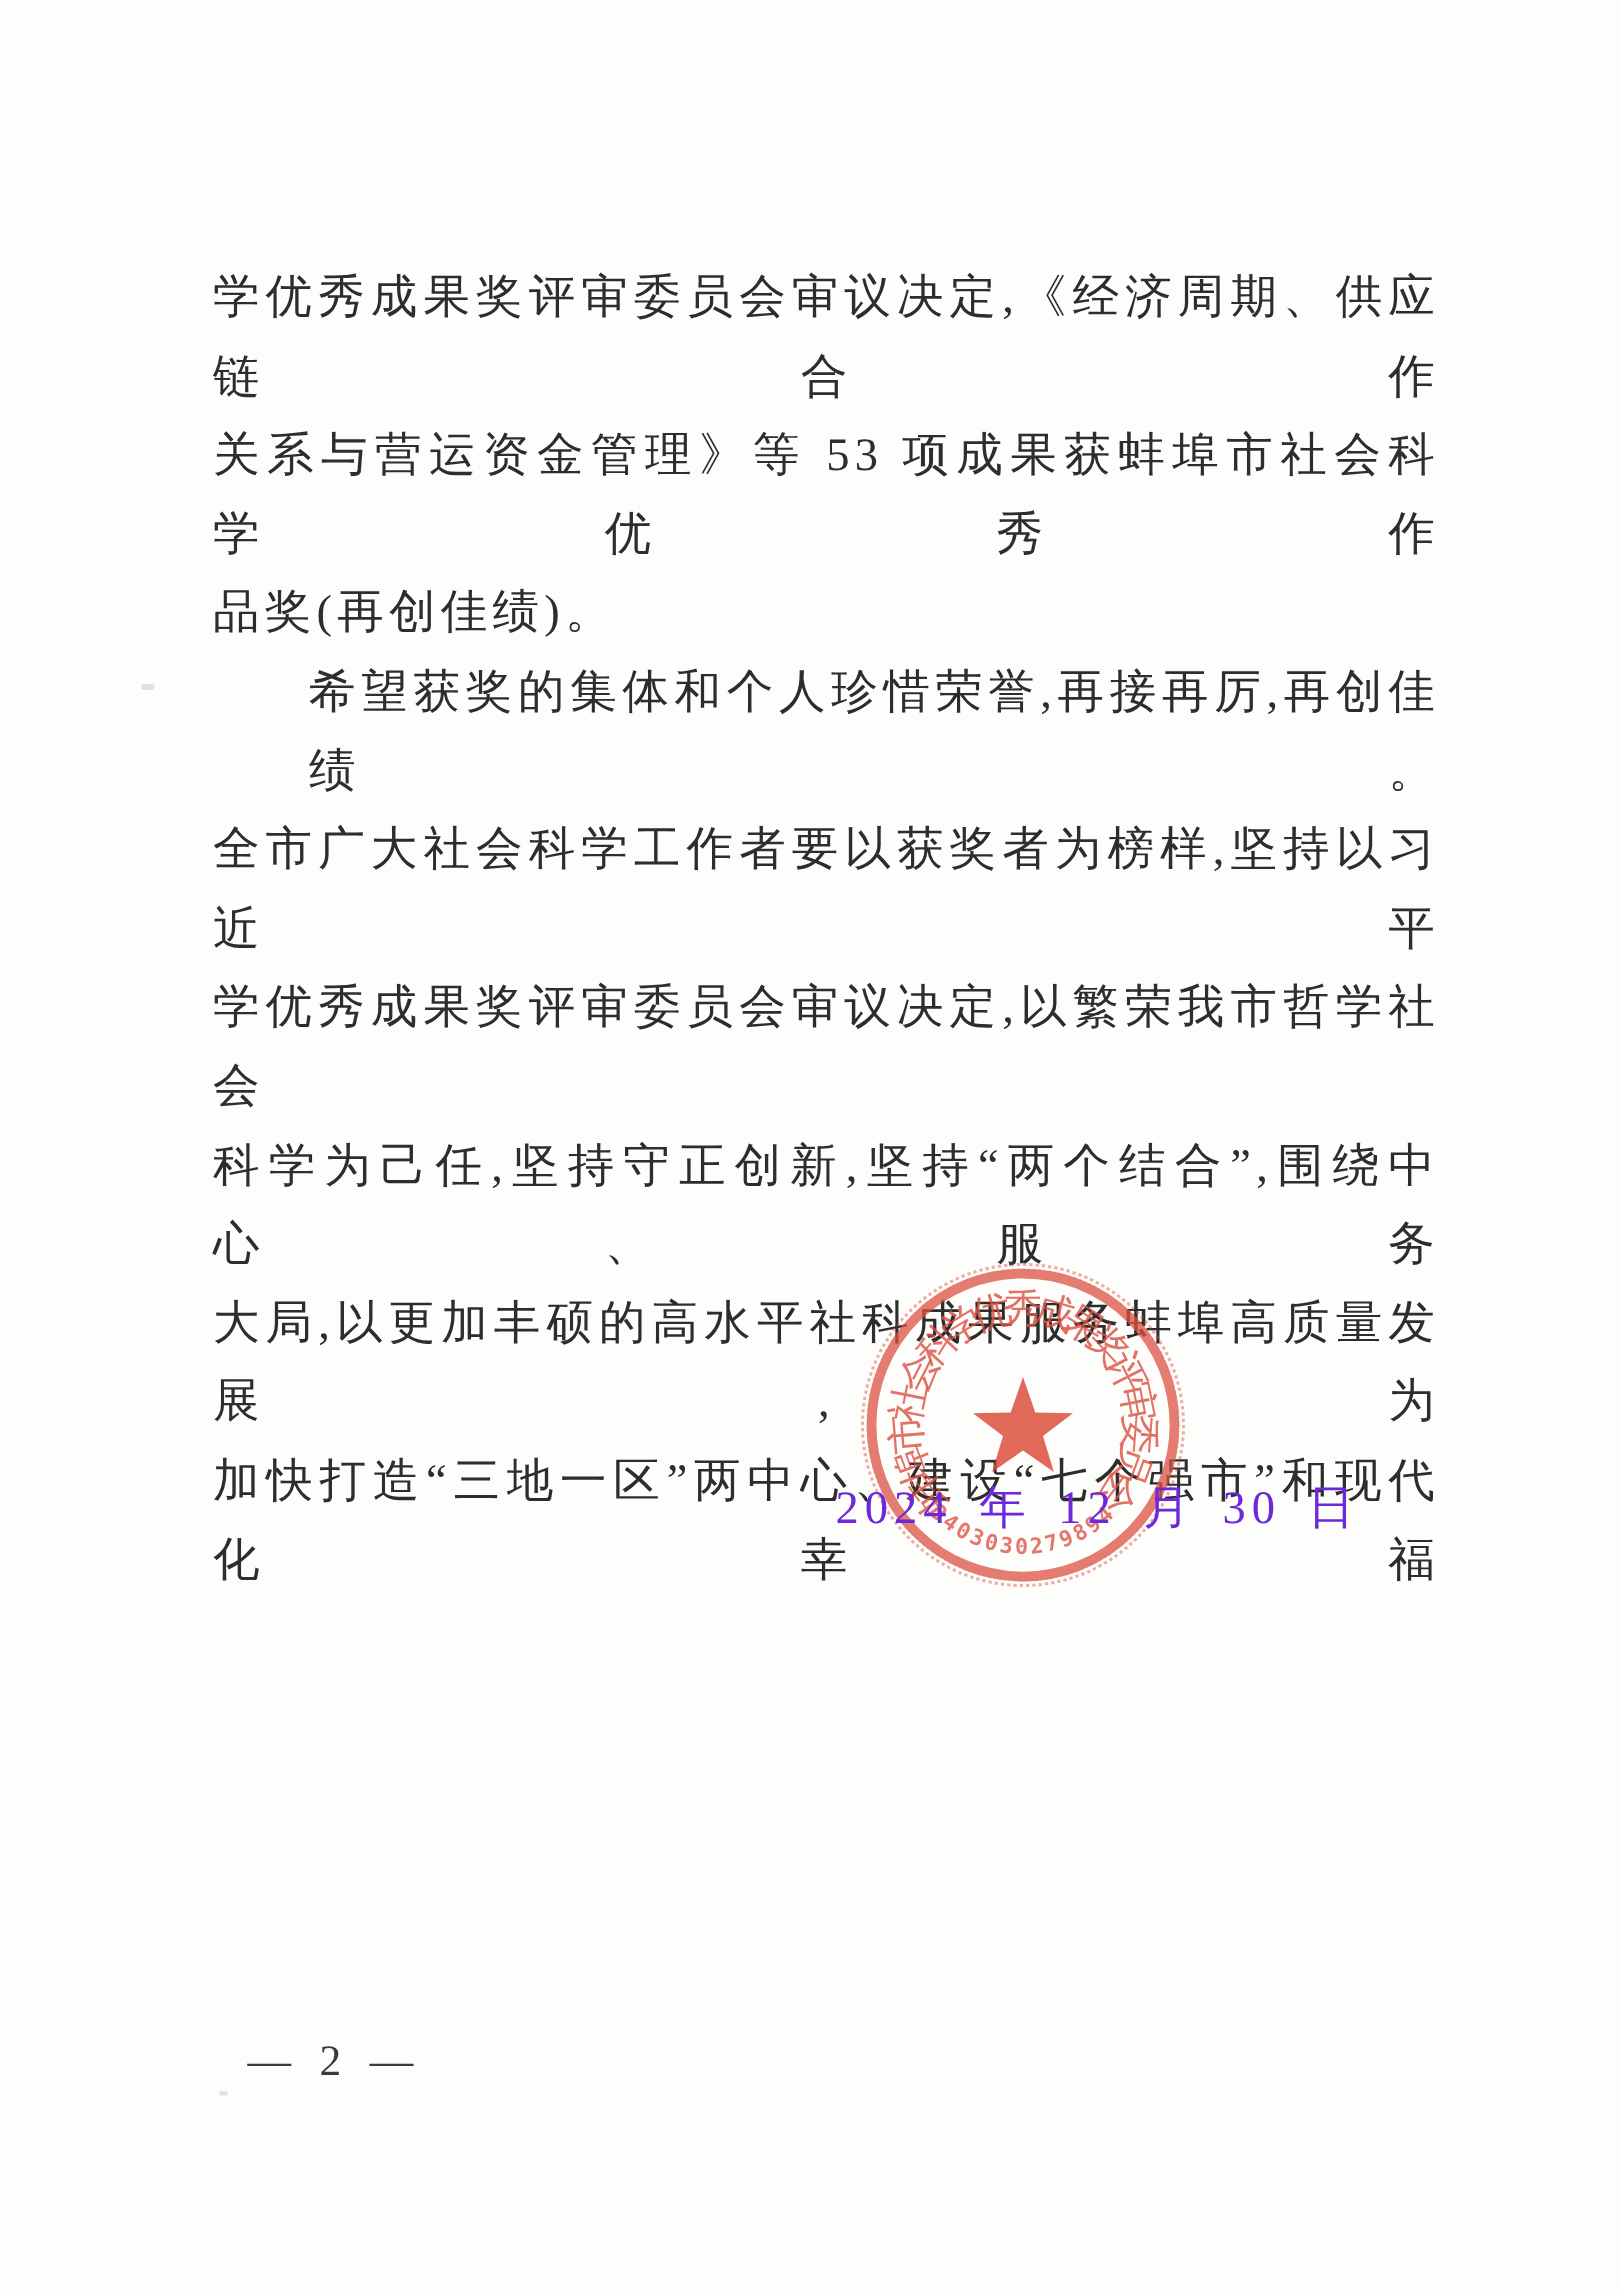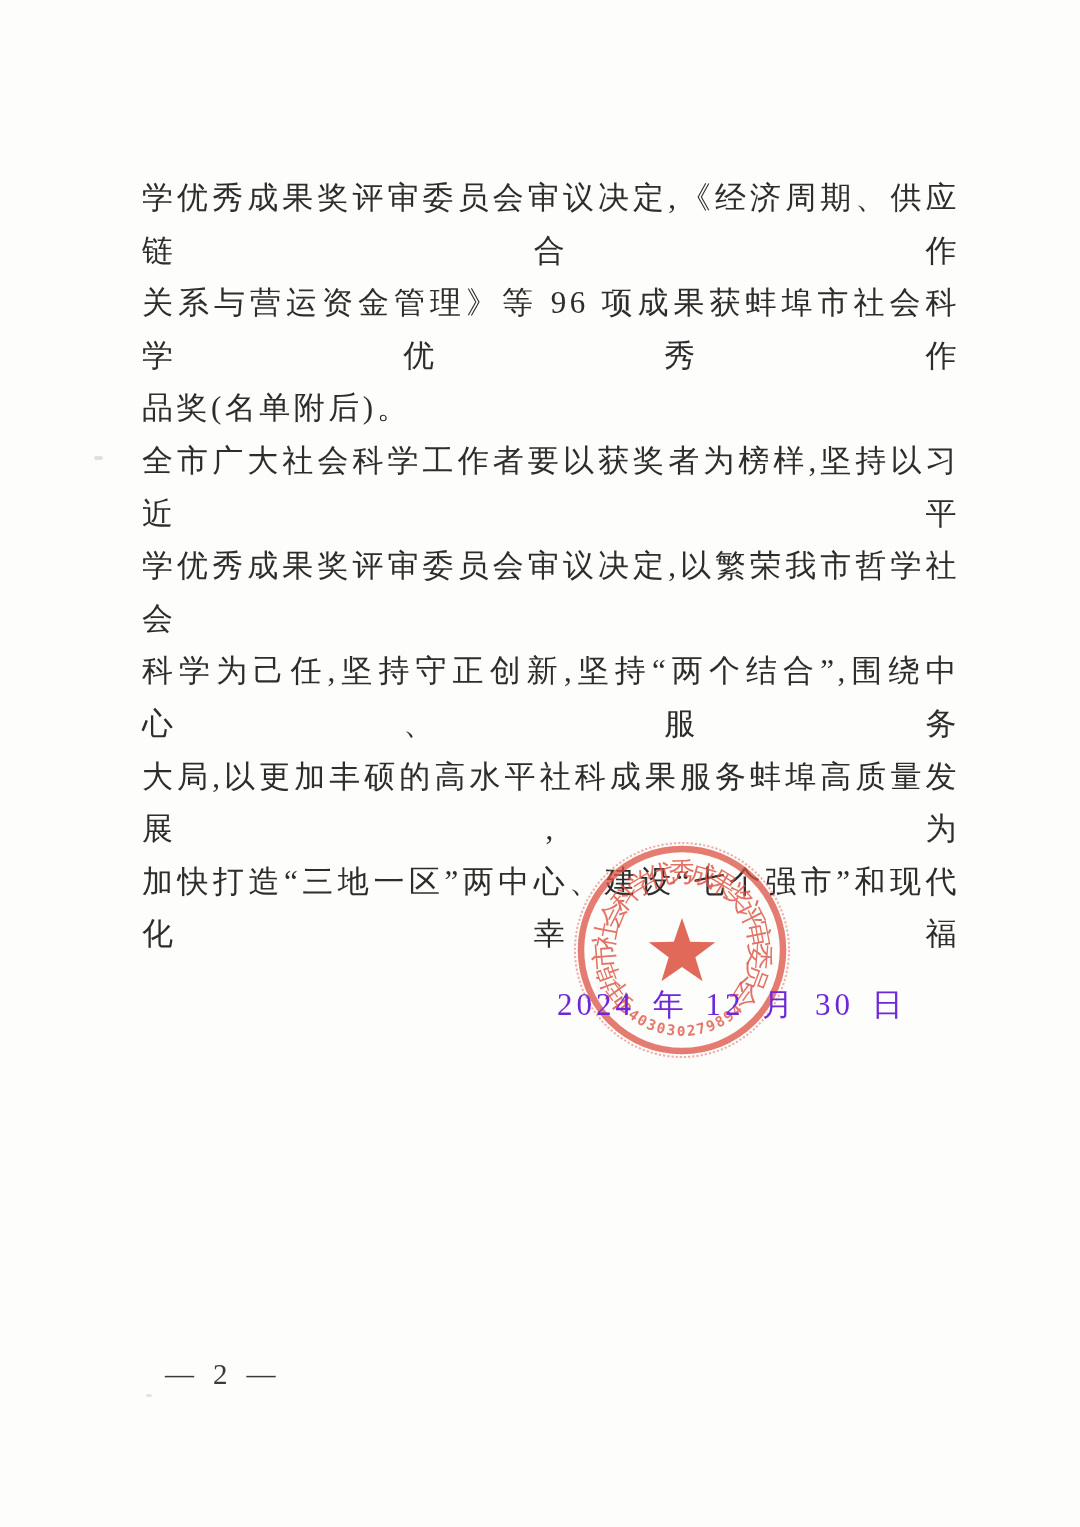--- a/index.html
+++ b/index.html
@@ -56,22 +56,23 @@
   .speck1 { left:94px; top:456px; width:9px; height:4px; background:#c8c8c6; opacity:.55; }
   .speck2 { left:146px; top:1394px; width:6px; height:3px; background:#cccccb; opacity:.5; }
 </style>
 </head>
 <body>
 
 <div class="page">
 
   <main class="doc-body">
       <div class="line">学优秀成果奖评审委员会审议决定,《经济周期、供应链合作</div>
-      <div class="line">关系与营运资金管理》等 96 项成果获蚌埠市社会科学优秀作</div>
-      <div class="line last">品奖(名单附后)。</div>
+      <div class="line">关系与营运资金管理》等 53 项成果获蚌埠市社会科学优秀作</div>
+      <div class="line last">品奖(再创佳绩)。</div>
+      <div class="line indent">希望获奖的集体和个人珍惜荣誉,再接再厉,再创佳绩。</div>
       <div class="line">全市广大社会科学工作者要以获奖者为榜样,坚持以习近平</div>
       <div class="line">学优秀成果奖评审委员会审议决定,以繁荣我市哲学社会</div>
       <div class="line">科学为己任,坚持守正创新,坚持“两个结合”,围绕中心、服务</div>
       <div class="line">大局,以更加丰硕的高水平社科成果服务蚌埠高质量发展,为</div>
       <div class="line">加快打造“三地一区”两中心、建设“七个强市”和现代化幸福</div>
     </main>
 
 
   <svg class="seal" viewBox="0 0 244 244">
     <circle cx="122" cy="122" r="101" fill="none" stroke-width="6.5" opacity="0.82" stroke="#dd5244" class="seal-stroke"></circle>

